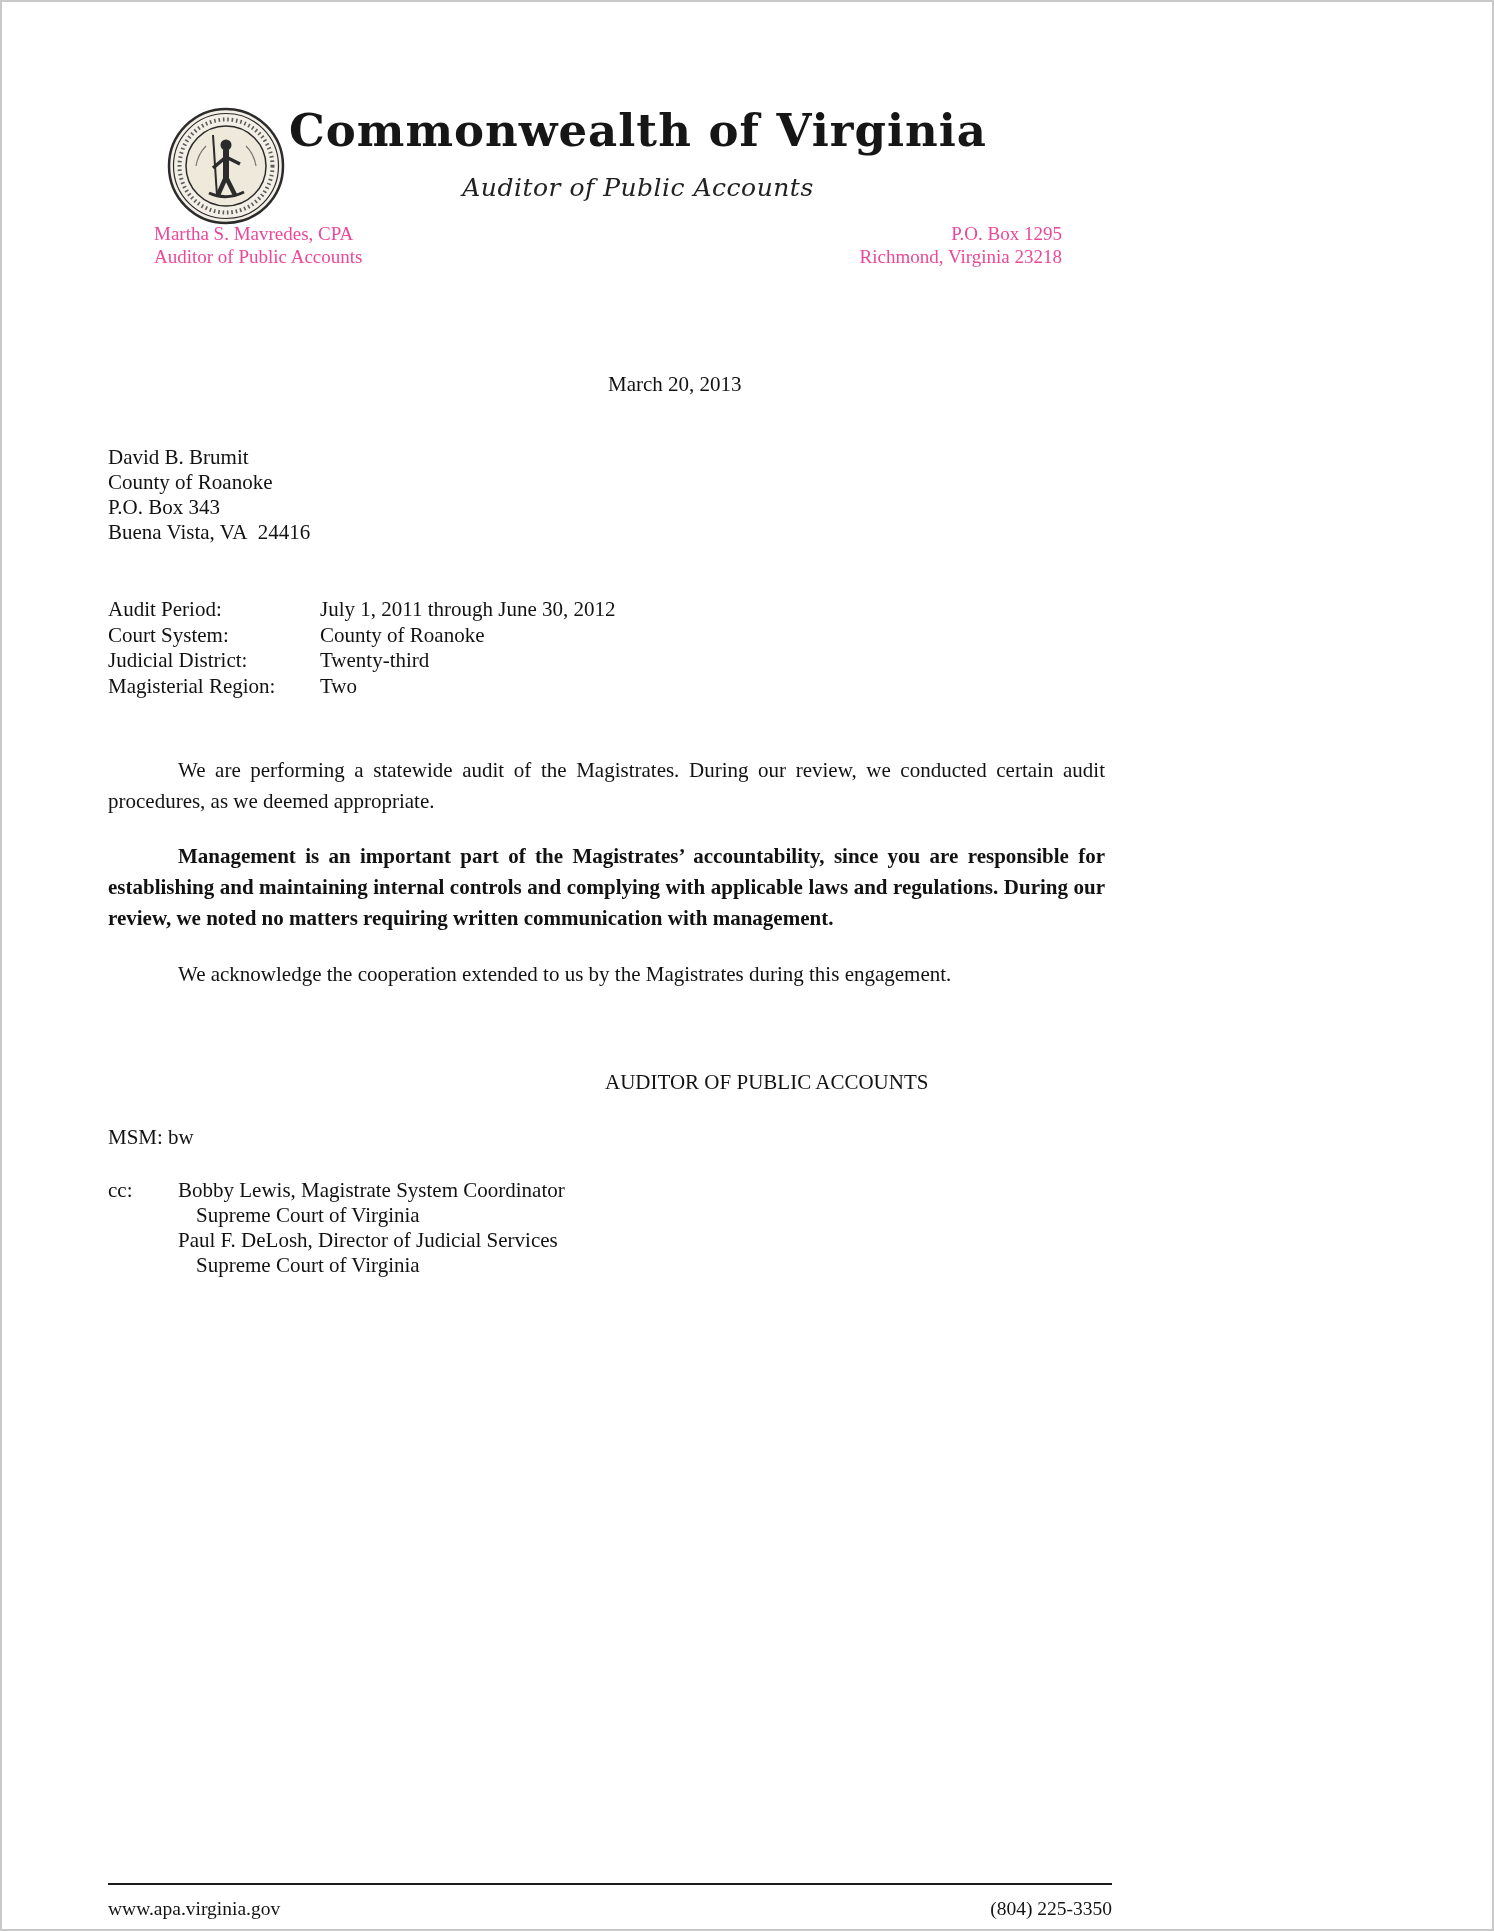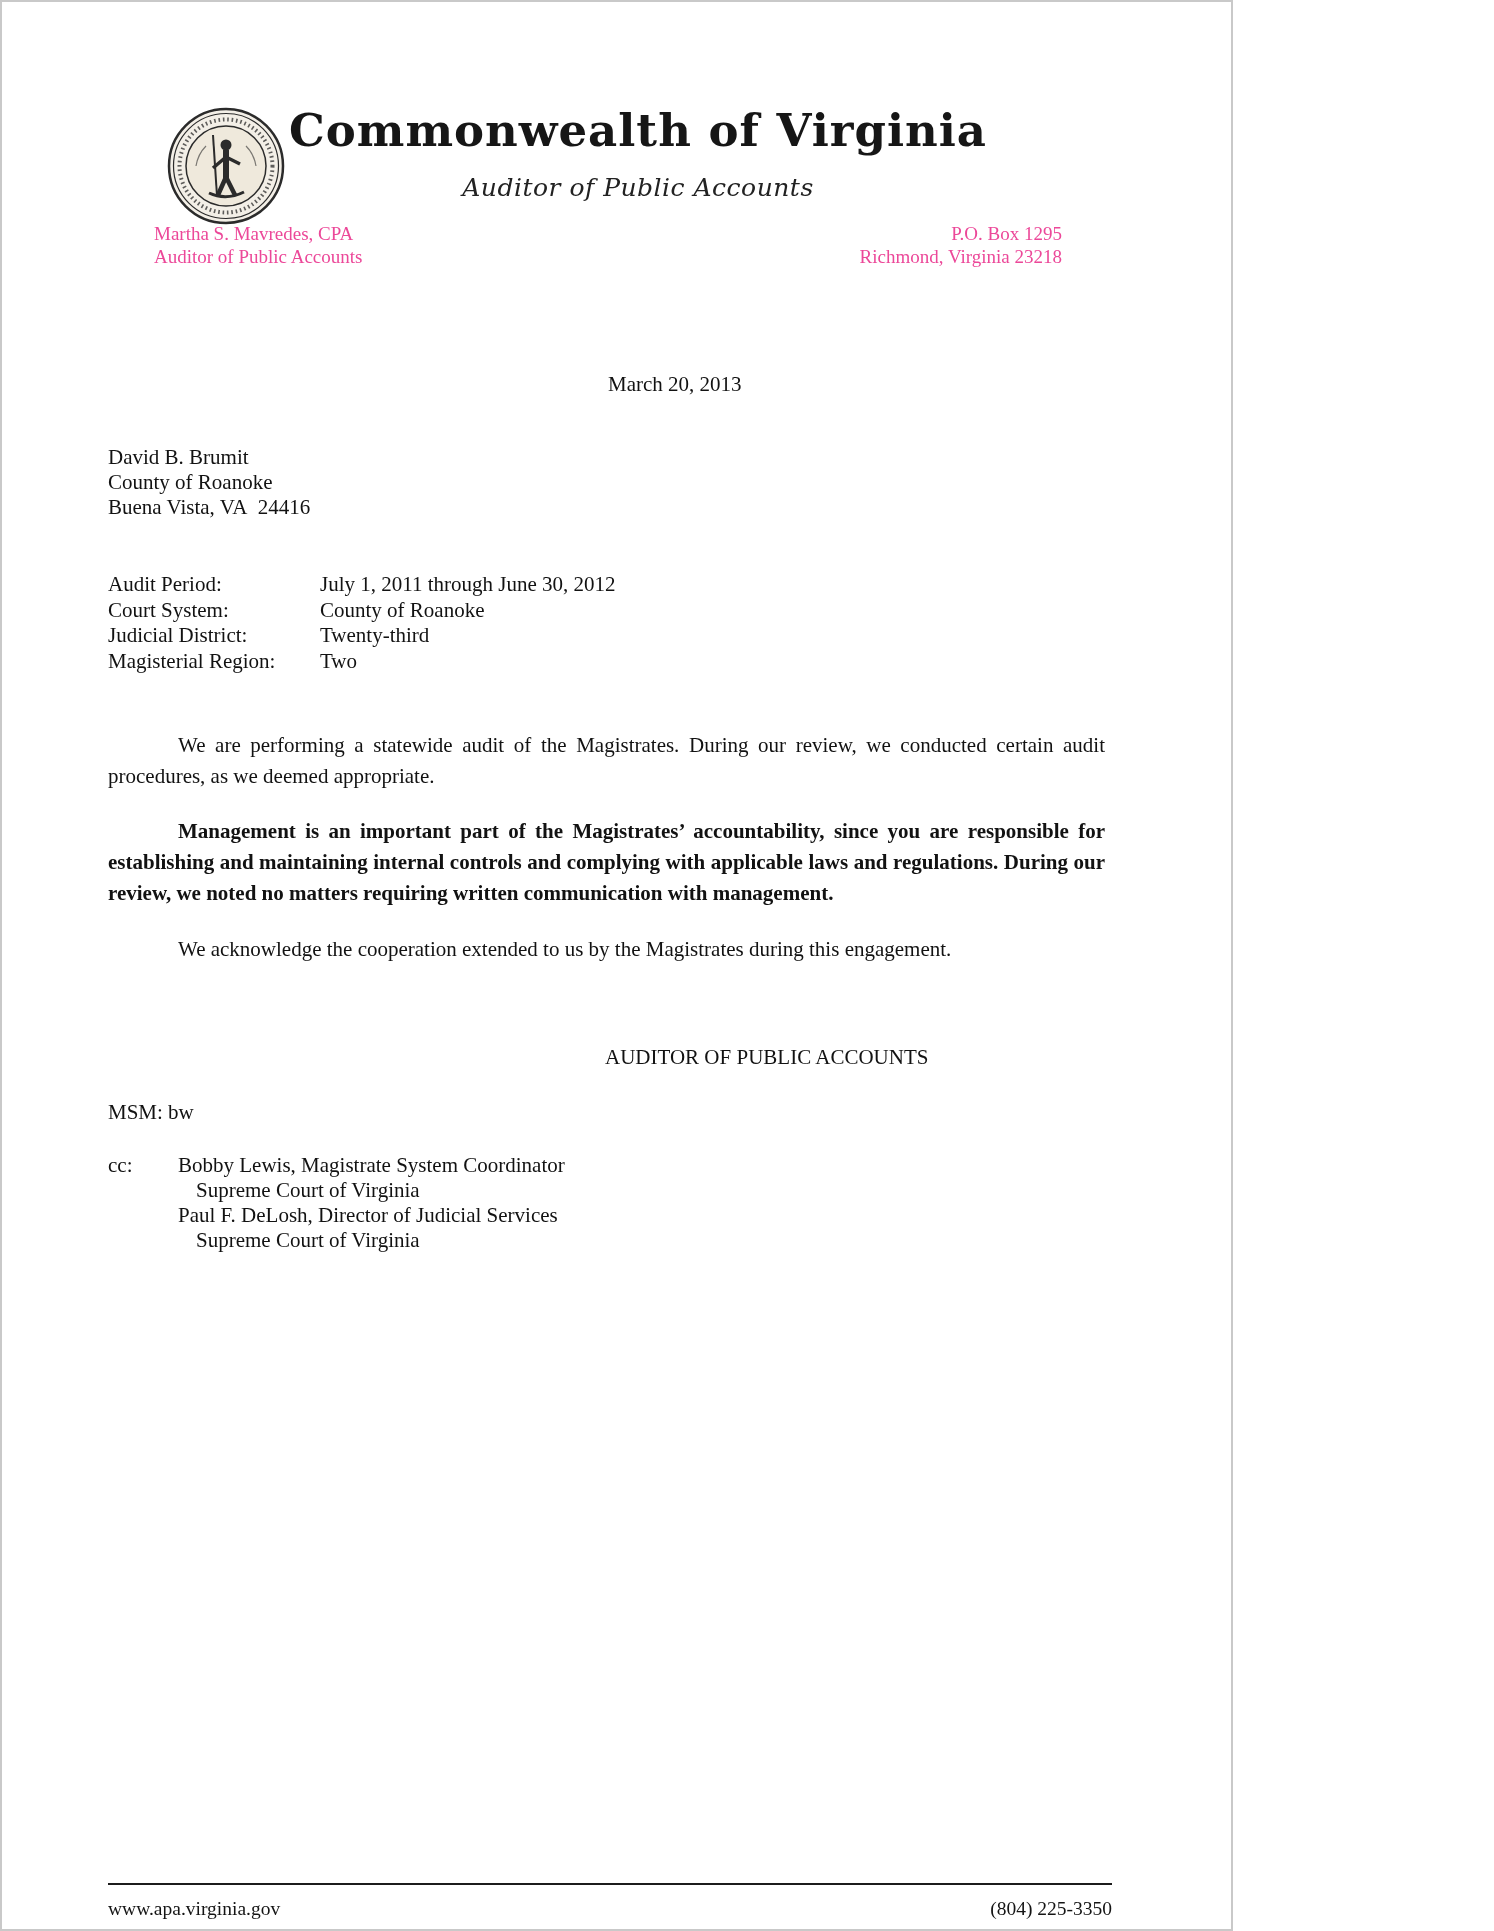--- a/index.html
+++ b/index.html
@@ -2,21 +2,21 @@
 <html><head>
 <meta charset="utf-8">
 <style>
   html, body {
     margin: 0;
     padding: 0;
     background: #ffffff;
   }
   .page {
     position: relative;
-    width: 1233px;
+    width: 1494px;
     height: 1931px;
     box-sizing: border-box;
     background: #ffffff;
     border: 2px solid #c9c9c9;
     font-family: "Liberation Serif", serif;
     color: #121212;
     overflow: hidden;
   }
   .content {
     position: relative;
@@ -170,20 +170,21 @@
           <div>Richmond, Virginia 23218</div>
         </div>
       </div>
     </div>
 
     <div class="date-line">March 20, 2013</div>
 
     <div class="recipient-block">
       <div>David B. Brumit</div>
       <div>County of Roanoke</div>
+      <div>P.O. Box 343</div>
       <div>Buena Vista, VA&nbsp; 24416</div>
     </div>
 
     <div class="audit-info">
       <div class="audit-row">
         <div class="audit-label">Audit Period:</div>
         <div class="audit-value">July 1, 2011 through June 30, 2012</div>
       </div>
       <div class="audit-row">
         <div class="audit-label">Court System:</div>

